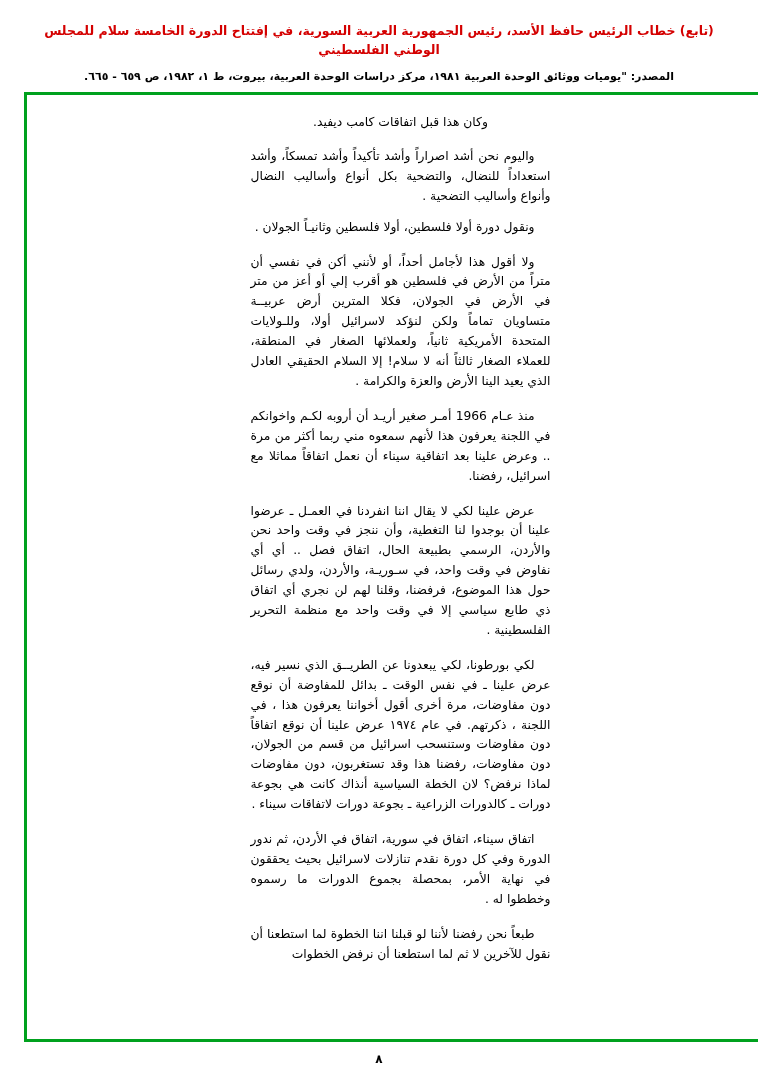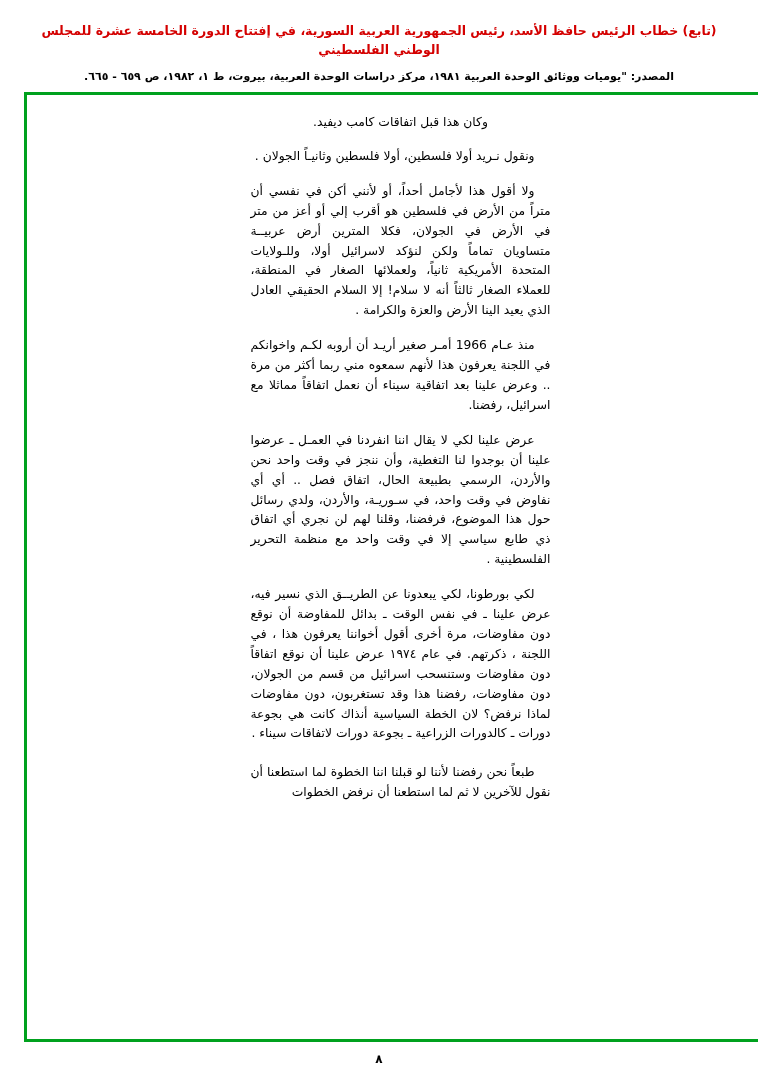--- a/index.html
+++ b/index.html
@@ -98,39 +98,41 @@
     color: #000000;
     direction: rtl;
   }
 </style>
 </head>
 <body>
 
 <div class="page">
 
   <div class="doc-header">
-    <div class="doc-title">(تابع) خطاب الرئيس حافظ الأسد، رئيس الجمهورية العربية السورية، في إفتتاح الدورة الخامسة عشرة للمجلس الوطني الفلسطيني</div>
+    <div class="doc-title">(تابع) خطاب الرئيس حافظ الأسد، رئيس الجمهورية العربية السورية، في إفتتاح الدورة الخامسة سلام للمجلس الوطني الفلسطيني</div>
     <div class="doc-source">المصدر: "يوميات ووثائق الوحدة العربية ١٩٨١، مركز دراسات الوحدة العربية، بيروت، ط ١، ١٩٨٢، ص ٦٥٩ - ٦٦٥.</div>
   </div>
 
   <div class="frame">
     <div class="frame-inner">
       <div class="text-col">
 
         <p class="para center-first lead">وكان هذا قبل اتفاقات كامب ديفيد.</p>
-        <p class="para">ونقول نـريد أولا فلسطين، أولا فلسطين وثانيـاً الجولان .</p>
+        <p class="para">واليوم نحن أشد اصراراً وأشد تأكيداً وأشد تمسكاً، وأشد استعداداً للنضال، والتضحية بكل أنواع وأساليب النضال وأنواع وأساليب التضحية .</p>
+        <p class="para">ونقول دورة أولا فلسطين، أولا فلسطين وثانيـاً الجولان .</p>
         <div class="spacer-sm"></div>
         <p class="para">ولا أقول هذا لأجامل أحداً، أو لأنني أكن في نفسي أن متراً من الأرض في فلسطين هو أقرب إلي أو أعز من متر في الأرض في الجولان، فكلا المترين أرض عربيــة متساويان تماماً ولكن لنؤكد لاسرائيل أولا، وللـولايات المتحدة الأمريكية ثانياً، ولعملائها الصغار في المنطقة، للعملاء الصغار ثالثاً أنه لا سلام! إلا السلام الحقيقي العادل الذي يعيد الينا الأرض والعزة والكرامة .</p>
         <div class="spacer-sm"></div>
         <p class="para">منذ عـام 1966 أمـر صغير أريـد أن أروبه لكـم واخوانكم في اللجنة يعرفون هذا لأنهم سمعوه مني ربما أكثر من مرة .. وعرض علينا بعد اتفاقية سيناء أن نعمل اتفاقاً مماثلا مع اسرائيل، رفضنا.</p>
         <div class="spacer-sm"></div>
         <p class="para">عرض علينا لكي لا يقال اننا انفردنا في العمـل ـ عرضوا علينا أن بوجدوا لنا التغطية، وأن ننجز في وقت واحد نحن والأردن، الرسمي بطبيعة الحال، اتفاق فصل .. أي أي نفاوض في وقت واحد، في سـوريـة، والأردن، ولدي رسائل حول هذا الموضوع، فرفضنا، وقلنا لهم لن نجري أي اتفاق ذي طابع سياسي إلا في وقت واحد مع منظمة التحرير الفلسطينية .</p>
         <div class="spacer-sm"></div>
         <p class="para">لكي بورطونا، لكي يبعدونا عن الطريــق الذي نسير فيه، عرض علينا ـ في نفس الوقت ـ بدائل للمفاوضة أن نوقع دون مفاوضات، مرة أخرى أقول أخواننا يعرفون هذا ، في اللجنة ، ذكرتهم. في عام ١٩٧٤ عرض علينا أن نوقع اتفاقاً دون مفاوضات وستنسحب اسرائيل من قسم من الجولان، دون مفاوضات، رفضنا هذا وقد تستغربون، دون مفاوضات لماذا نرفض؟ لان الخطة السياسية أنذاك كانت هي بجوعة دورات ـ كالدورات الزراعية ـ بجوعة دورات لاتفاقات سيناء .</p>
         <div class="spacer-sm"></div>
+        <p class="para">اتفاق سيناء، اتفاق في سورية، اتفاق في الأردن، ثم ندور الدورة وفي كل دورة نقدم تنازلات لاسرائيل بحيث يحققون في نهاية الأمر، بمحصلة بجموع الدورات ما رسموه وخططوا له .</p>
         <div class="spacer-sm"></div>
         <p class="para">طبعاً نحن رفضنا لأننا لو قبلنا اننا الخطوة لما استطعنا أن نقول للآخرين لا ثم لما استطعنا أن نرفض الخطوات</p>
 
       </div>
     </div>
   </div>
 
   <div class="page-number">٨</div>
 
 </div>

